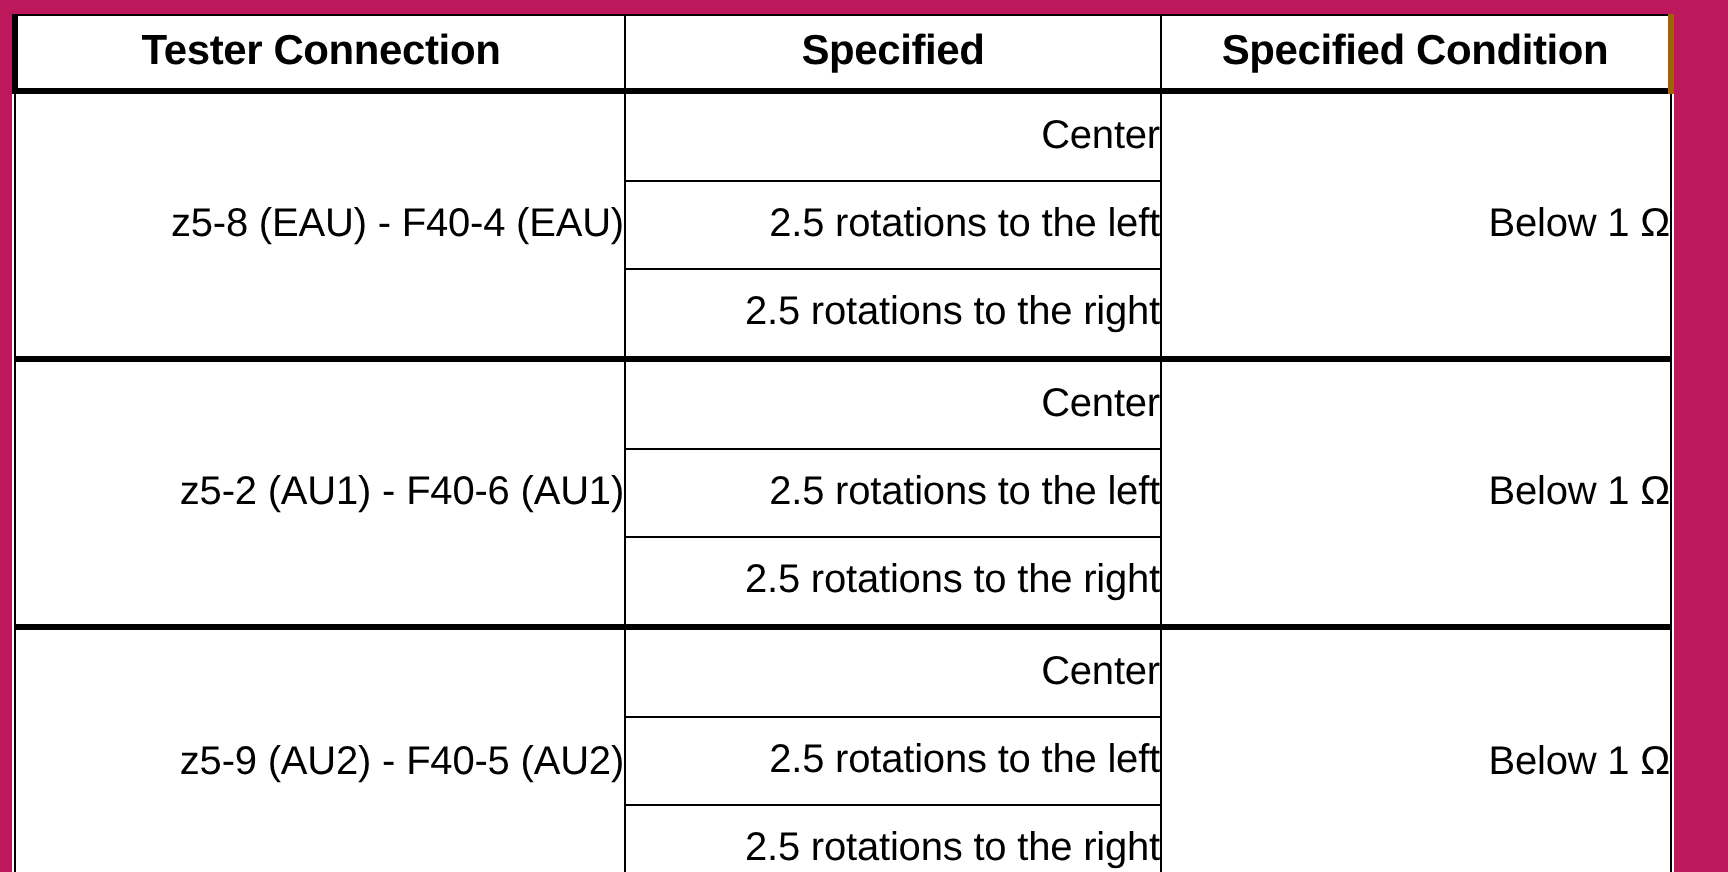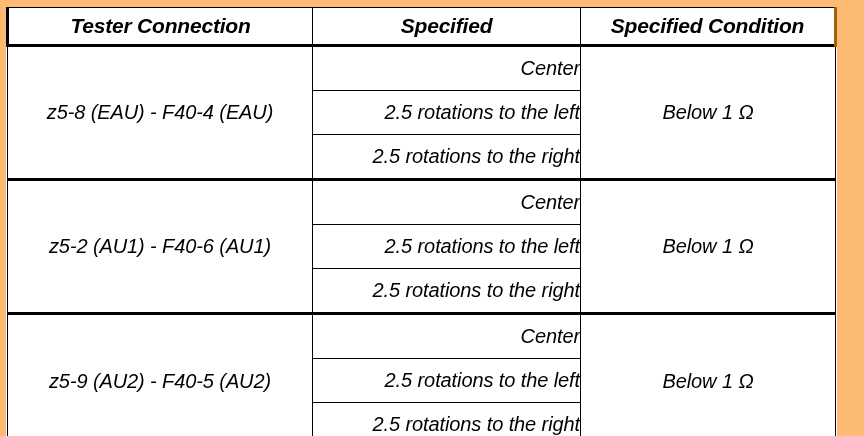--- a/index.html
+++ b/index.html
@@ -11,22 +11,21 @@
     width: 864px;
     height: 436px;
     font-family: "Liberation Sans", sans-serif;
     color: #000000;
     overflow: hidden;
   }
   #page {
     position: relative;
     width: 864px;
     height: 436px;
-    background: #fdba74;
-    font-style: italic;
+    background: #be185d;
   }
   table.spec-table {
     position: absolute;
     left: 6px;
     top: 7px;
     width: 828px;
     border-collapse: collapse;
     table-layout: fixed;
     background: #ffffff;
   }
@@ -58,21 +57,21 @@
   
   tbody td {
     font-size: 20px;
     font-weight: normal;
     height: 43px;
     line-height: 43px;
     letter-spacing: -0.1px;
   }
   td.conn, td.spec {
     padding-left: 9px;
-    text-align: center;
+    text-align: right;
     white-space: nowrap;
   }
   td.cond {
     padding-left: 9px;
     text-align: right;
     white-space: nowrap;
   }
   td.edge-left  { border-left: 3px solid #000000; }
   td.edge-right { border-right: 3px solid #000000; margin-left: 12px; }
 

